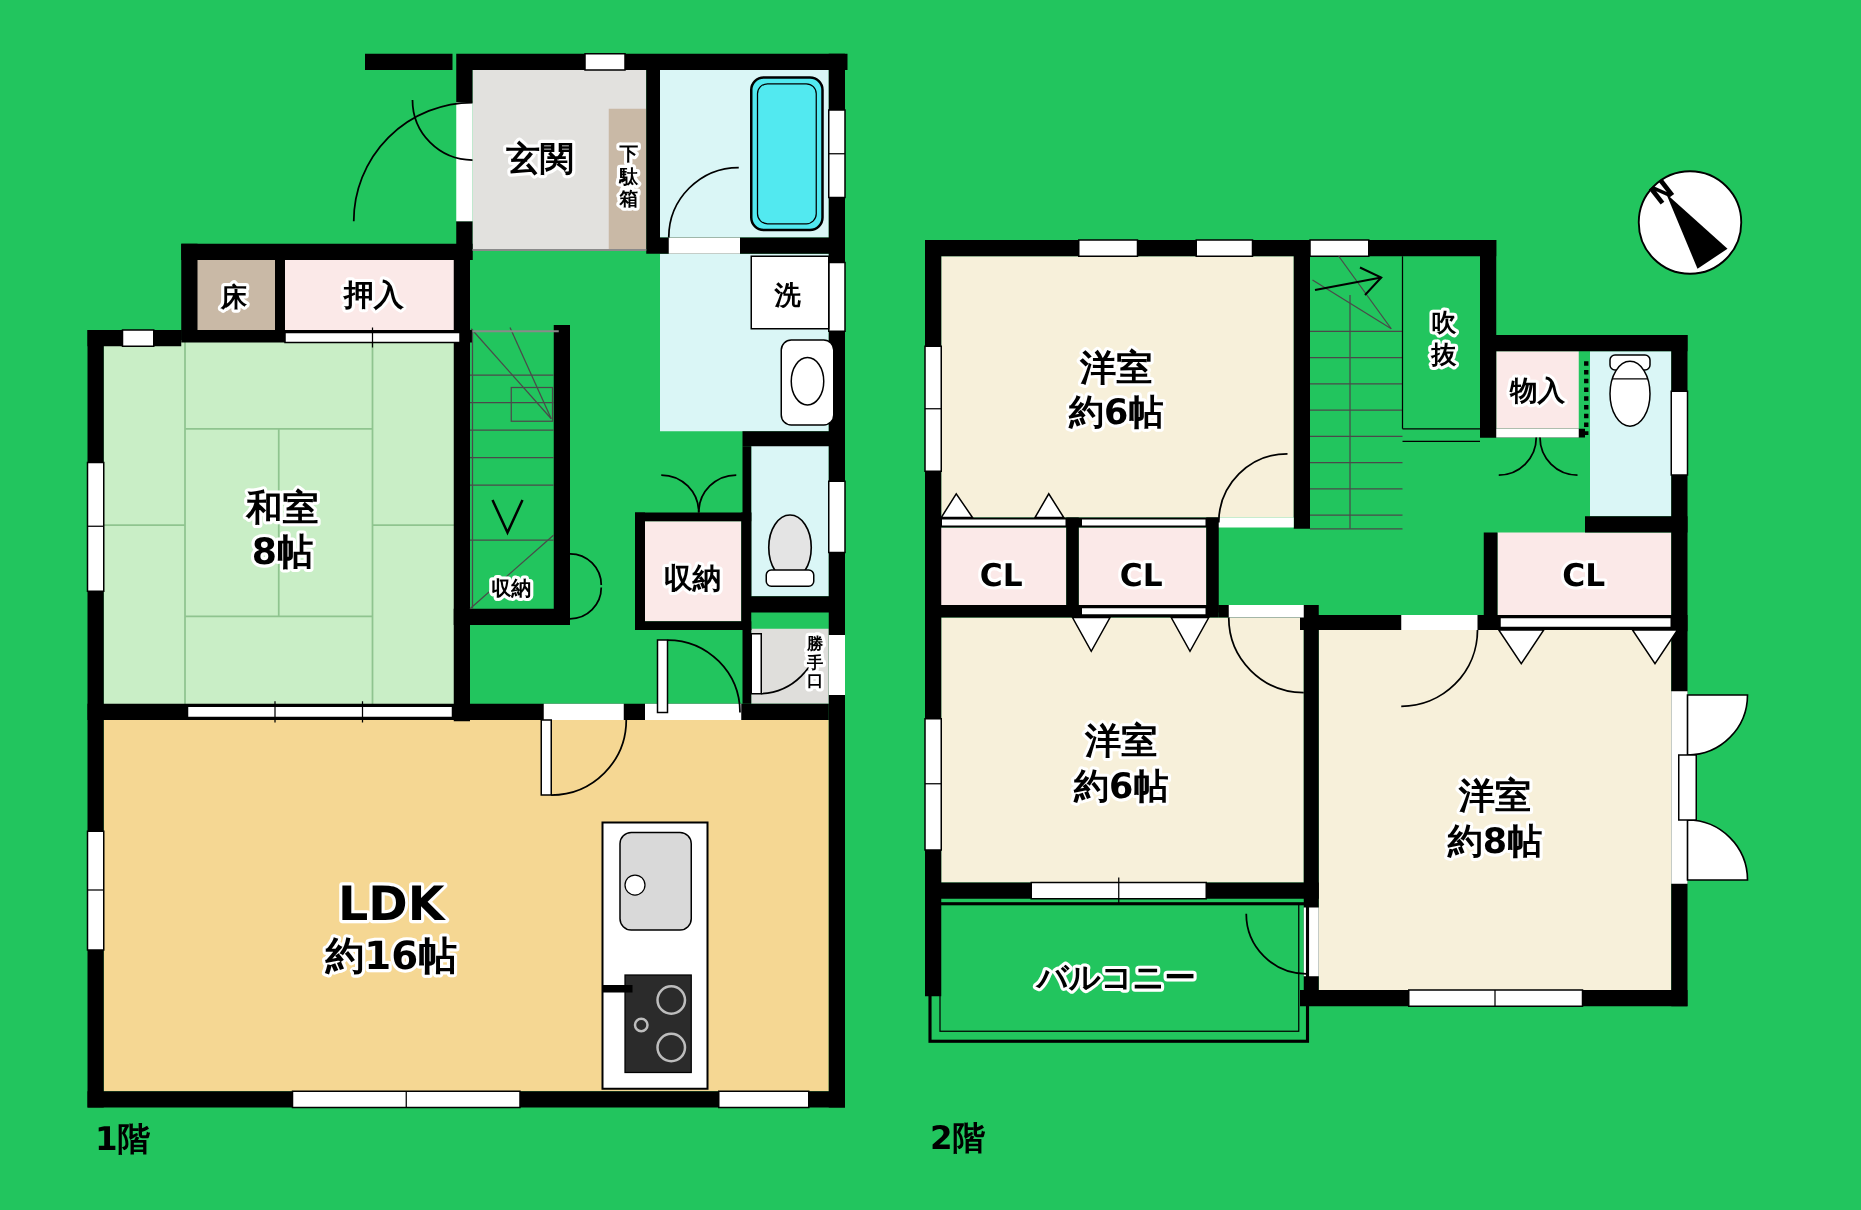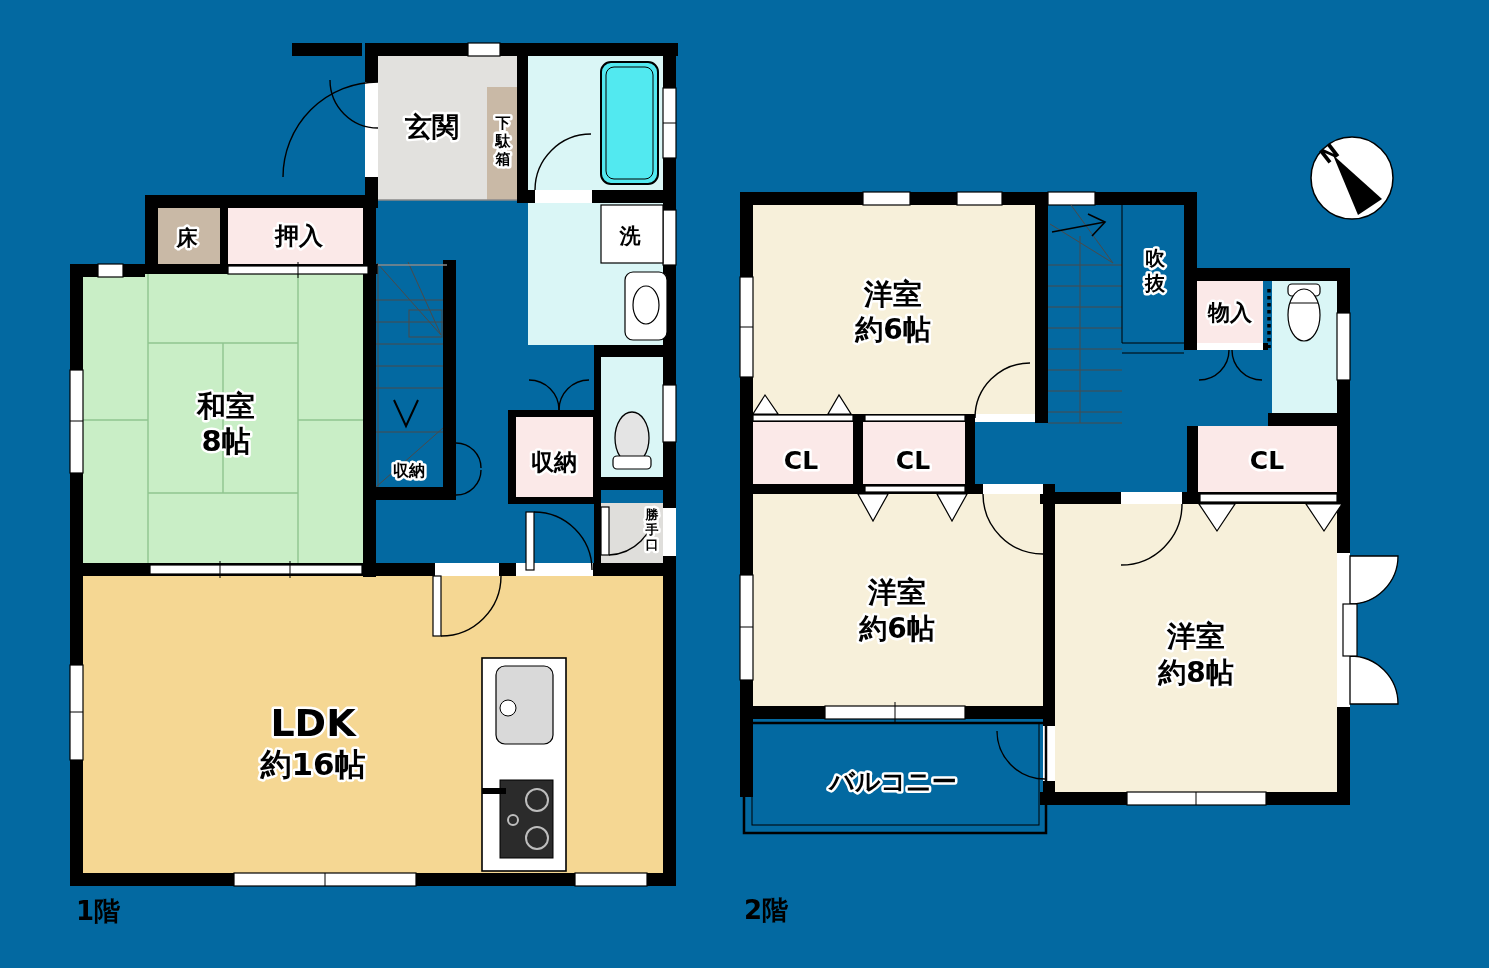--- a/index.html
+++ b/index.html
@@ -1,16 +1,16 @@
 <!DOCTYPE html>
 <html><head>
 <meta charset="utf-8">
 <style>
   html,body{margin:0;padding:0;background:#ffffff;}
-  #canvas{position:relative;width:1489px;height:968px;background:#0369a1;overflow:hidden;}
+  #canvas{position:relative;width:1489px;height:968px;background:#22c55e;overflow:hidden;}
   svg{display:block;}
   .lbl{font-family:"DejaVu Sans",sans-serif;font-weight:bold;fill:#000;
        paint-order:stroke;stroke:#ffffff;stroke-width:5px;stroke-linejoin:round;}
   .lbl-plain{font-family:"DejaVu Sans",sans-serif;font-weight:bold;fill:#000;}
   .wall{fill:#000000;}
   .win{fill:#ffffff;stroke:#000000;stroke-width:1.2;}
   .gap{fill:#ffffff;}
   .arc{fill:none;stroke:#000000;stroke-width:1.4;}
   .thin{stroke:#000000;stroke-width:1;fill:none;}
   .tread{stroke:#4a4a4a;stroke-width:1;fill:none;}

